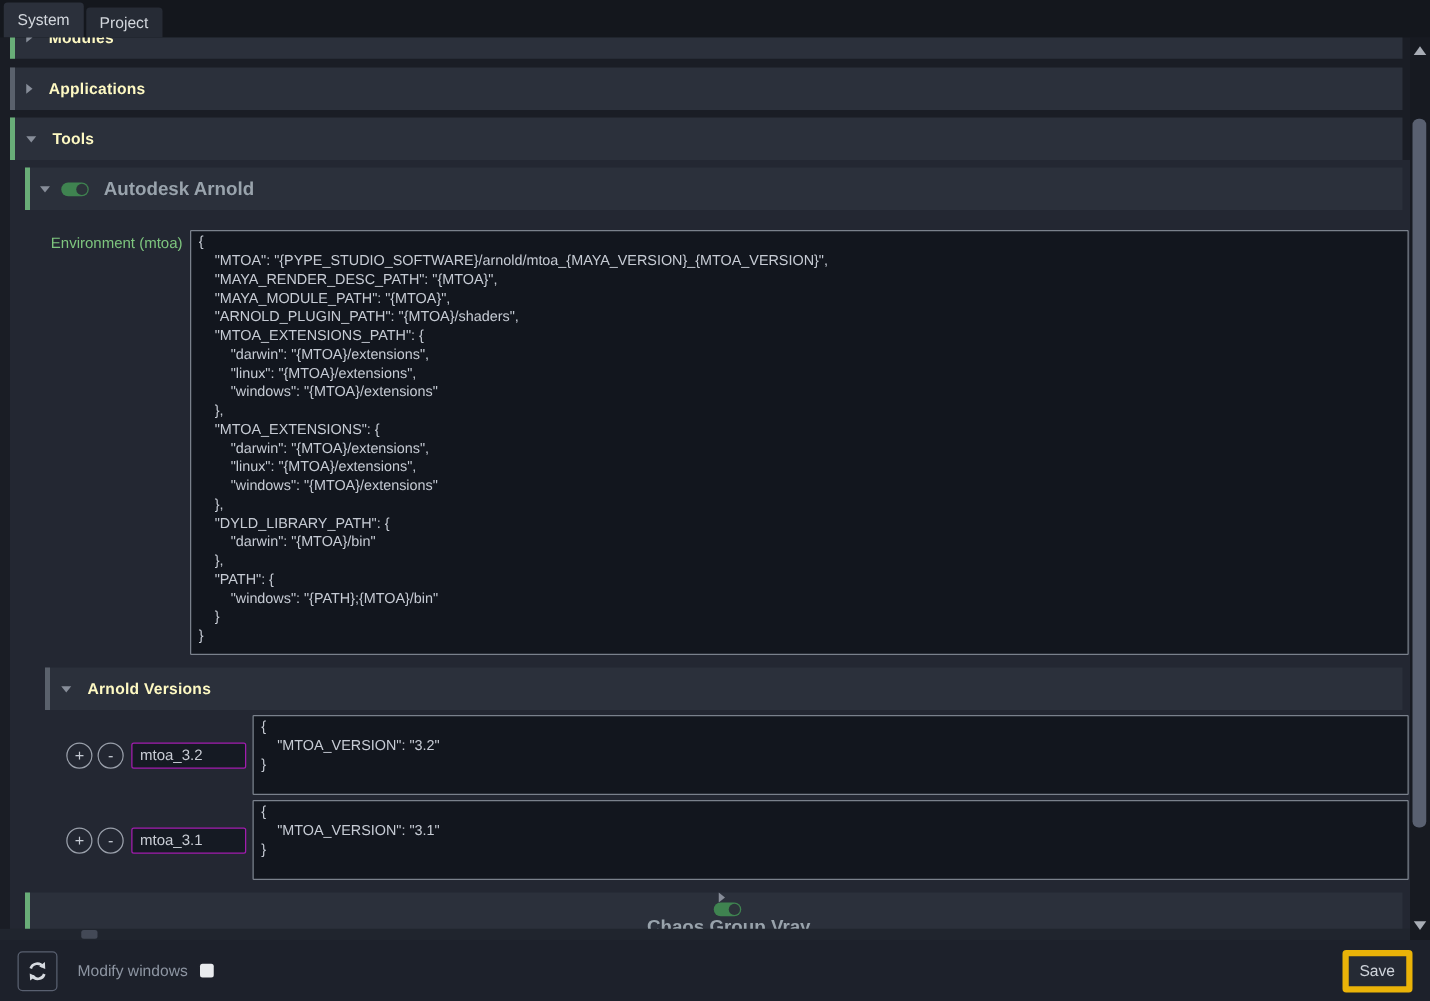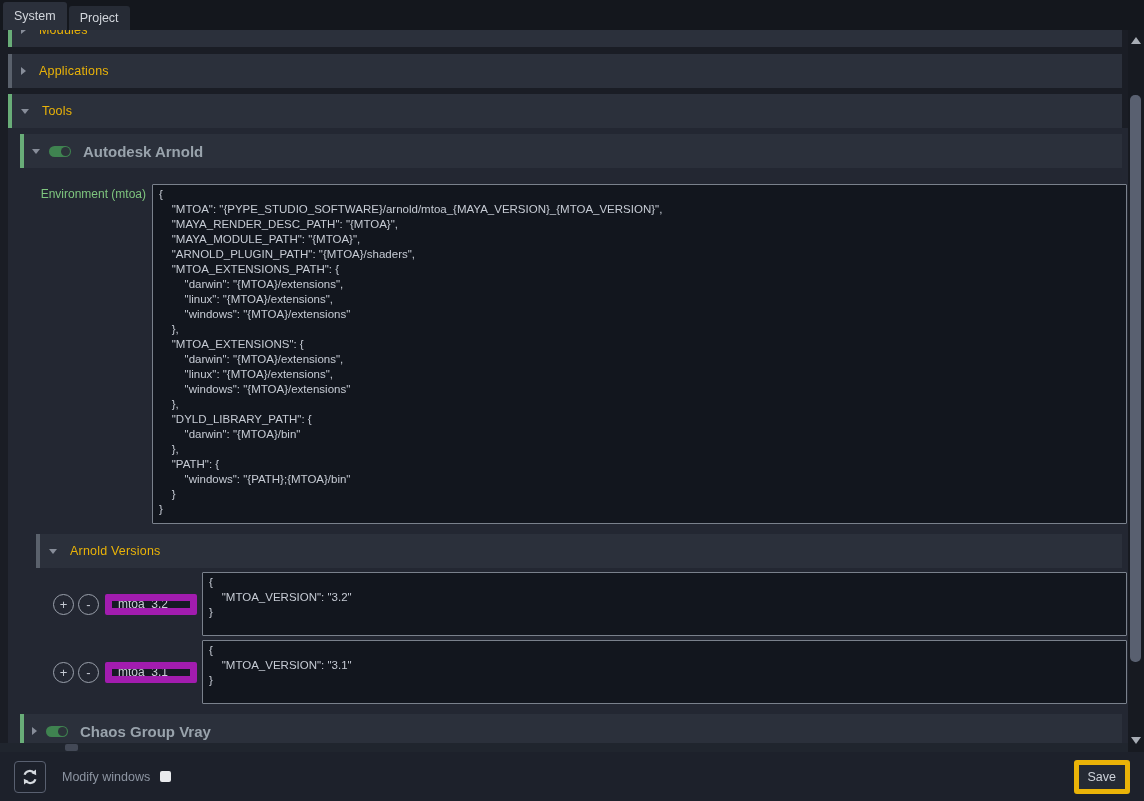--- a/index.html
+++ b/index.html
@@ -33,21 +33,21 @@
   }
   .content { margin:0 16px 0 8px; }
   .sec-header {
     height:34px; background:#2b303b;
     border-left:4px solid #5a616c;
     display:flex; align-items:center;
     padding-left:9px; margin-right:6px;
   }
   .sec-header.green { border-left-color:#69ad78; }
   .sec-title {
-    font-weight:normal; font-size:12.5px; color:#eab308; margin-left:13px;
+    font-weight:bold; font-size:12.5px; color:#fef9c3; margin-left:13px;
     letter-spacing:.2px;
   }
   .hdr-modules { margin-top:-17px; }
   .hdr-applications { margin-top:7px; }
   .hdr-tools { margin-top:6px; }
   .arr-r { width:0; height:0; border-left:5px solid #878d99;
            border-top:4px solid transparent; border-bottom:4px solid transparent; }
   .arr-d { width:0; height:0; border-top:5px solid #878d99;
            border-left:4px solid transparent; border-right:4px solid transparent; }
   
@@ -80,26 +80,26 @@
   .versions-header { margin-left:16px; margin-top:10px; }
   .version-row { display:flex; align-items:center; margin-left:33px; margin-top:4px; }
   .circle-btn {
     width:21px; height:21px; border-radius:50%;
     border:1px solid #9aa0ab; background:transparent; color:#c6cbd4;
     display:flex; align-items:center; justify-content:center;
     font-size:13px; line-height:1; margin-right:4px; flex:none;
   }
   .version-name-input {
     width:92px; height:21px; background:#151a23;
-    border:7px solid #a21caf; border-radius:2px;
+    border:1px solid #a21caf; border-radius:2px;
     color:#c9cdd5; font-size:12px; padding:0 6px; margin-left:2px; flex:none;
     font-family:"Liberation Sans", sans-serif;
   }
   .version-json { height:64px; margin-left:5px; }
-  .vray-header { margin-top:10px; }
+  .vray-header { margin-top:10px;flex-direction:column; }
   .partial-header {
     margin-top:3px; height:6px; background:#2b303b;
     border-left:4px solid #69ad78; margin-right:6px;
   }
   
   .v-scroll {
     position:absolute; top:0; right:0; bottom:0; width:16px; background:#171a21;
   }
   .v-arrow-up {
     position:absolute; top:7px; left:3px;

